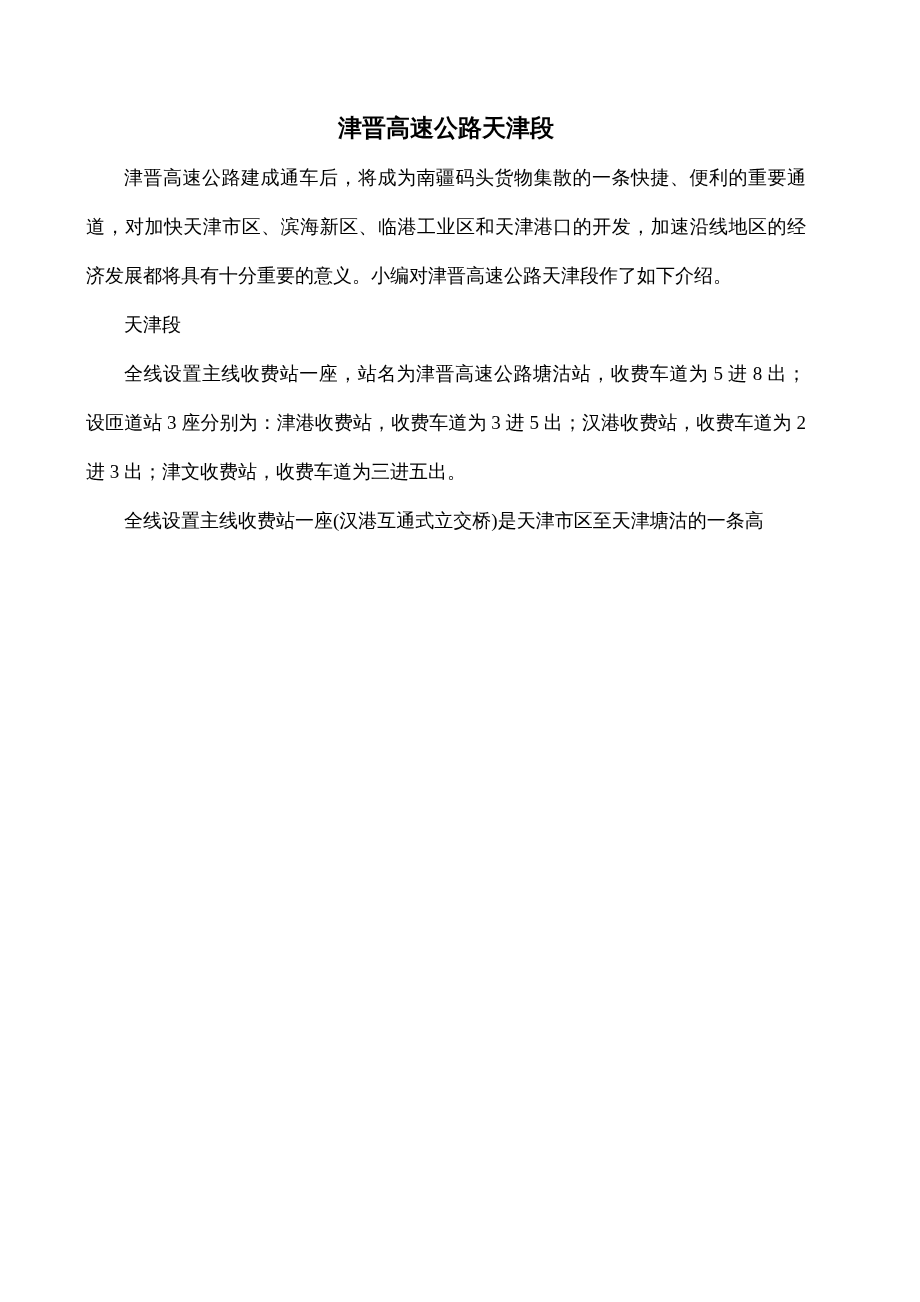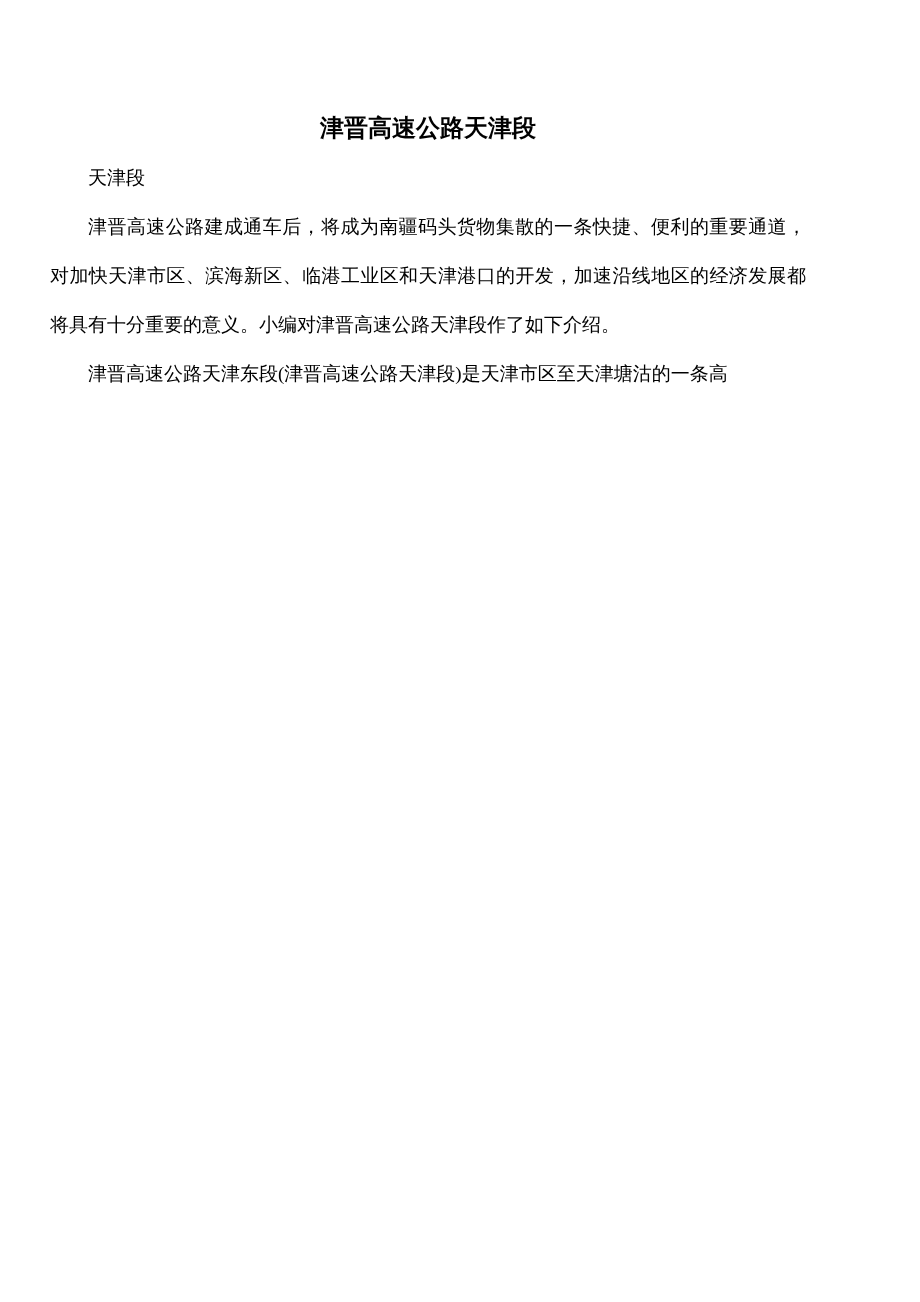--- a/index.html
+++ b/index.html
@@ -6,21 +6,21 @@
     margin: 0;
     padding: 0;
     background: #ffffff;
   }
   .page {
     position: relative;
     width: 920px;
     height: 1302px;
     box-sizing: border-box;
     background: #ffffff;
-    padding: 104px 114px 0 50px;
+    padding: 104px 114px 0 86px;
     overflow: hidden;
     color: #000000;
     font-family: "Liberation Serif", "DejaVu Serif", serif;
   }
   .doc-title {
     margin: 0;
     font-size: 24px;
     font-weight: bold;
     text-align: center;
     line-height: 49px;
@@ -38,21 +38,22 @@
   .para.short {
     text-align: left;
   }
 </style>
 </head>
 <body>
 
 <div class="page">
   <h1 class="doc-title">津晋高速公路天津段</h1>
 
+  <p class="para">津晋高速公路建成通车后，将成为南疆码头货物集散的一条快捷、便利的重要通道，对加快天津市区、滨海新区、临港工业区和天津港口的开发，加速沿线地区的经济发展都将具有十分重要的意义。小编对津晋高速公路天津段作了如下介绍。</p>
+
   <p class="para short">天津段</p>
-
-  <p class="para">津晋高速公路建成通车后，将成为南疆码头货物集散的一条快捷、便利的重要通道，对加快天津市区、滨海新区、临港工业区和天津港口的开发，加速沿线地区的经济发展都将具有十分重要的意义。小编对津晋高速公路天津段作了如下介绍。</p>
 
 
 
+  <p class="para">全线设置主线收费站一座，站名为津晋高速公路塘沽站，收费车道为 5 进 8 出；设匝道站 3 座分别为：津港收费站，收费车道为 3 进 5 出；汉港收费站，收费车道为 2 进 3 出；津文收费站，收费车道为三进五出。</p>
 
-  <p class="para">津晋高速公路天津东段(津晋高速公路天津段)是天津市区至天津塘沽的一条高</p>
+  <p class="para">全线设置主线收费站一座(汉港互通式立交桥)是天津市区至天津塘沽的一条高</p>
 </div>
 
 </body></html>

